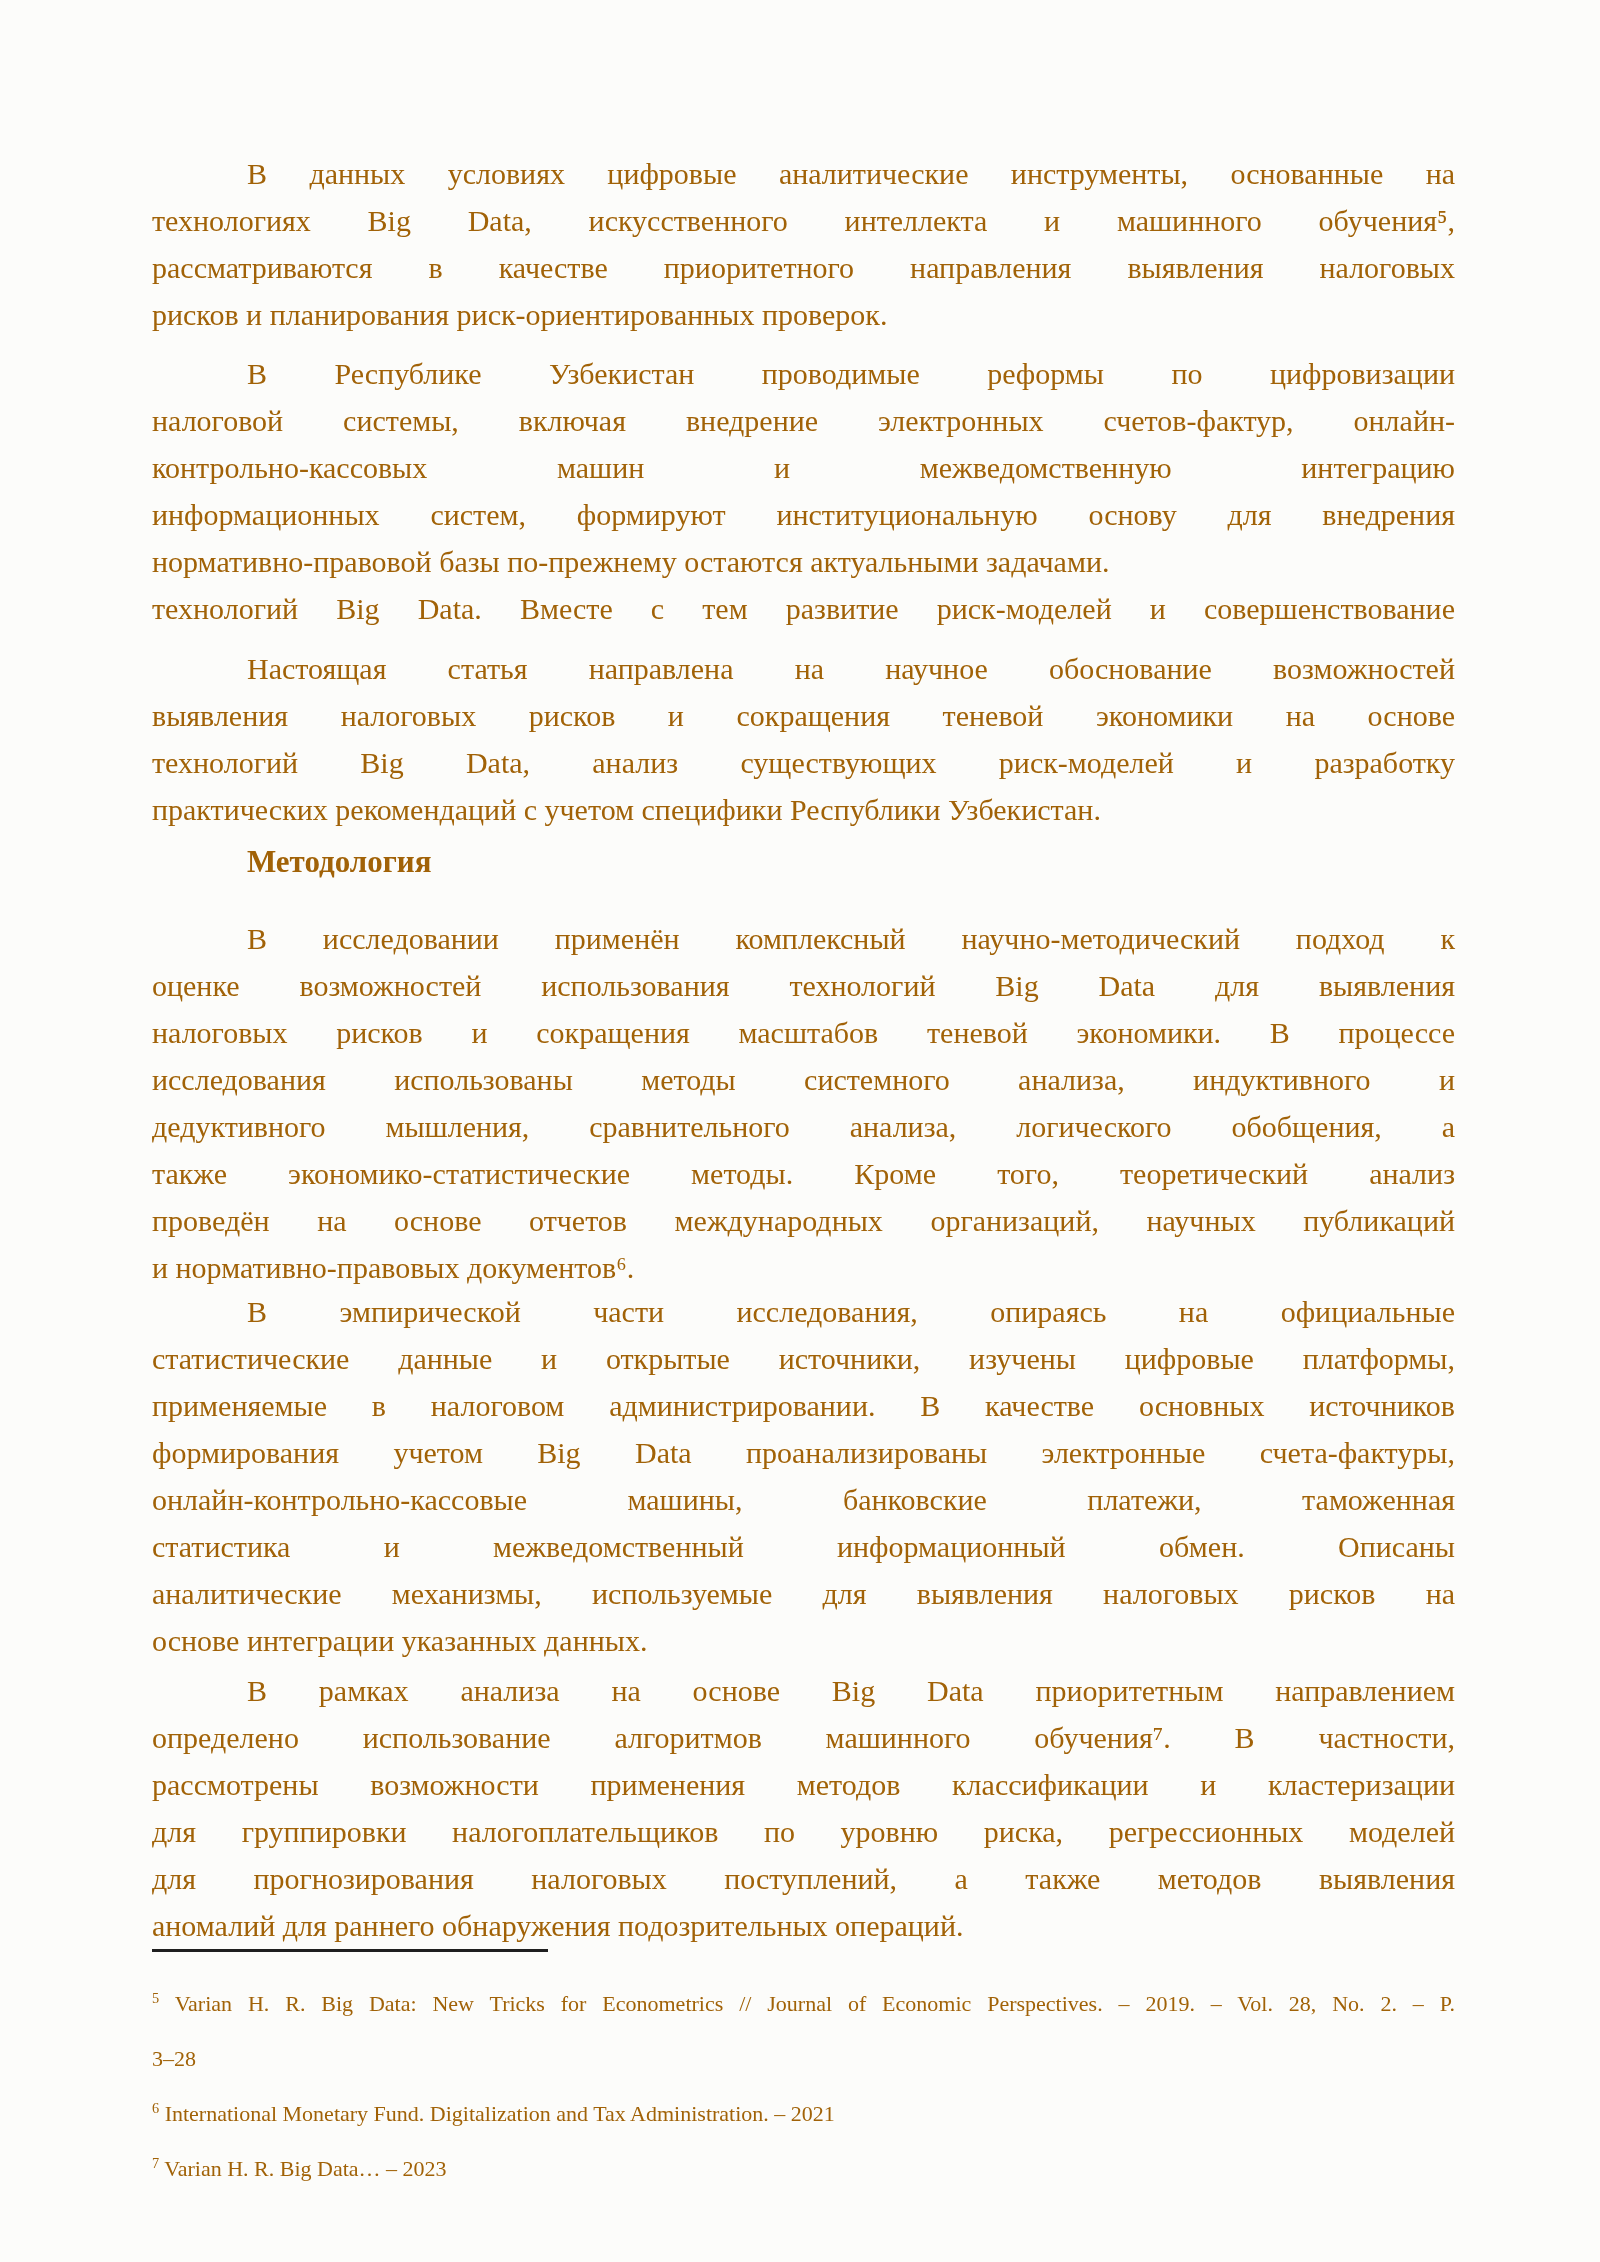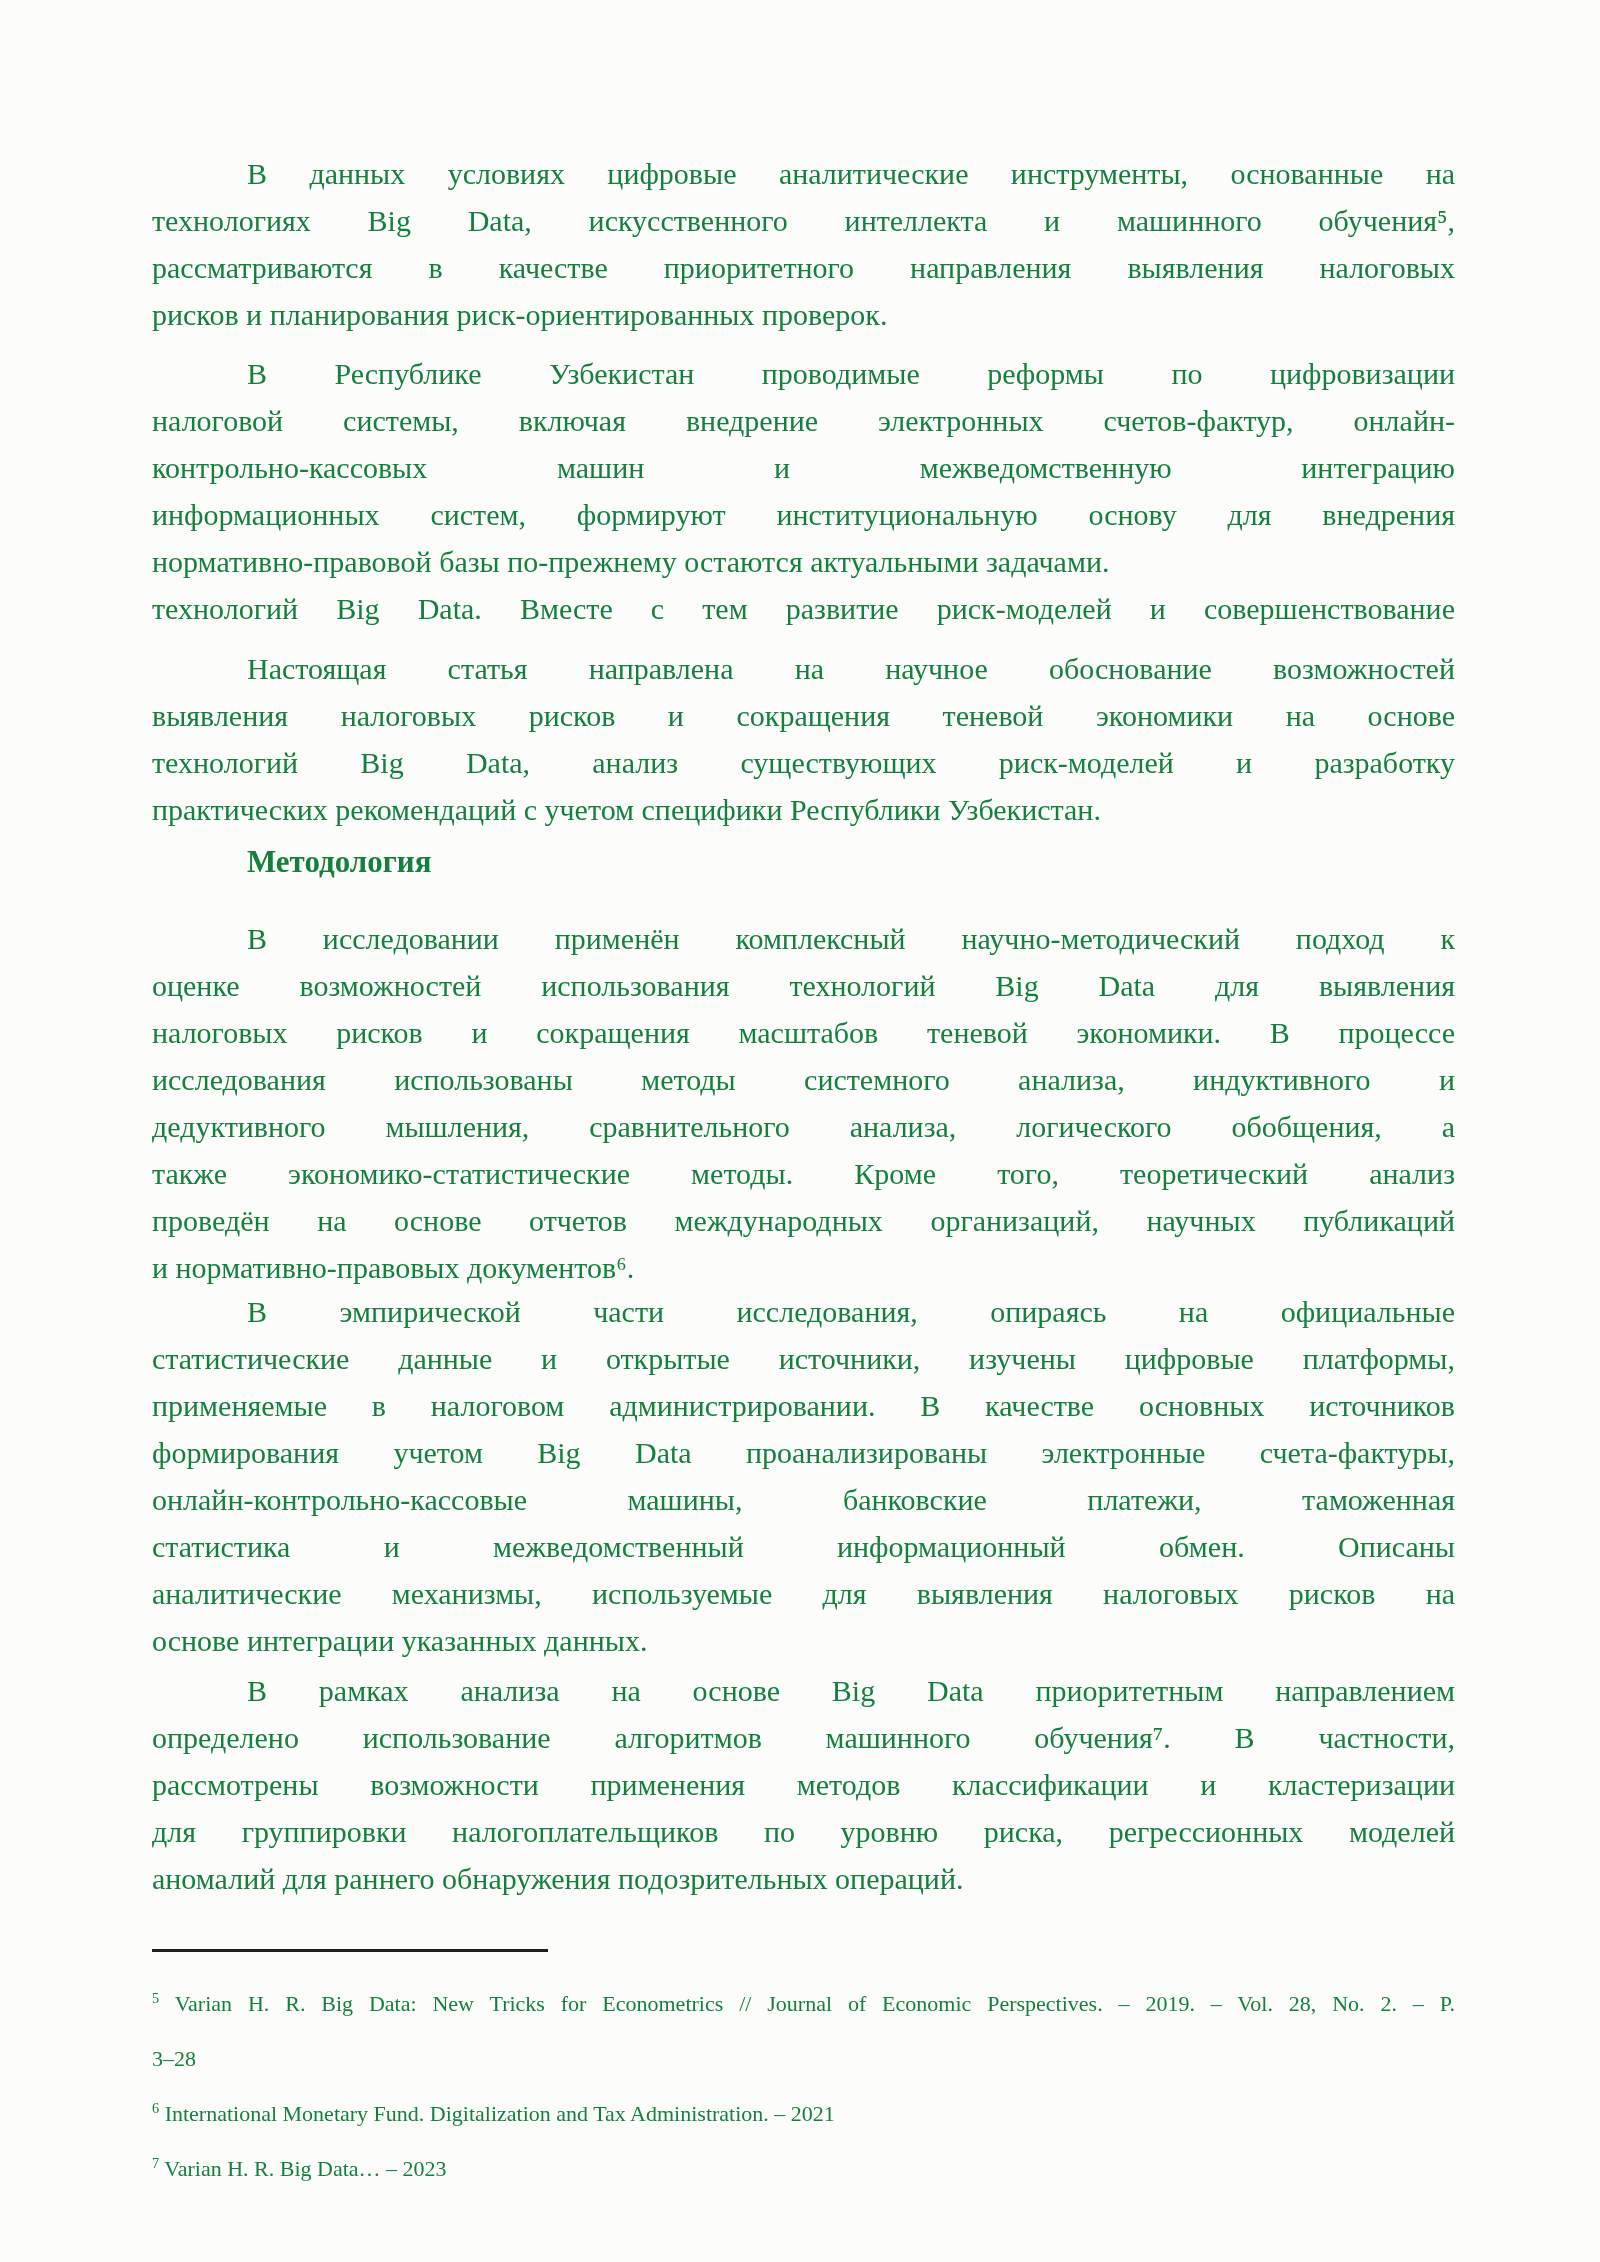--- a/index.html
+++ b/index.html
@@ -2,21 +2,21 @@
 <html lang="ru"><head>
 <meta charset="utf-8">
 <style>
   html, body { margin: 0; padding: 0; background: #e8e8e8; }
   .page {
     position: relative;
     width: 1600px;
     height: 2262px;
     background: #fcfcfa;
     font-family: "Liberation Serif", "DejaVu Serif", serif;
-    color: #15803d;
+    color: #a16207;
     overflow: hidden;
     margin: 0 auto;
   }
   .block {
     position: absolute;
     left: 152px;
     width: 1303px;
   }
   .line {
     font-size: 30px;
@@ -113,20 +113,21 @@
     <div class="line">статистика и межведомственный информационный обмен. Описаны</div>
     <div class="line">аналитические механизмы, используемые для выявления налоговых рисков на</div>
     <div class="line last">основе интеграции указанных данных.</div>
   </div>
 
   <div class="block" style="top:1667px">
     <div class="line indent">В рамках анализа на основе Big Data приоритетным направлением</div>
     <div class="line">определено использование алгоритмов машинного обучения⁷. В частности,</div>
     <div class="line">рассмотрены возможности применения методов классификации и кластеризации</div>
     <div class="line">для группировки налогоплательщиков по уровню риска, регрессионных моделей</div>
+    <div class="line">для прогнозирования налоговых поступлений, а также методов выявления</div>
     <div class="line last">аномалий для раннего обнаружения подозрительных операций.</div>
   </div>
 
   <div class="fn-rule"></div>
 
   <div class="footnotes">
     <div class="fn-line fn-justify"><sup class="fn-marker">5</sup> <span>Varian H. R. Big Data: New Tricks for Econometrics // Journal of Economic Perspectives. – 2019. – Vol. 28, No. 2. – P.</span></div>
     <div class="fn-line">3–28</div>
     <div class="fn-line"><sup class="fn-marker">6</sup> <span>International Monetary Fund. Digitalization and Tax Administration. – 2021</span></div>
     <div class="fn-line"><sup class="fn-marker">7</sup> <span>Varian H. R. Big Data… – 2023</span></div>

